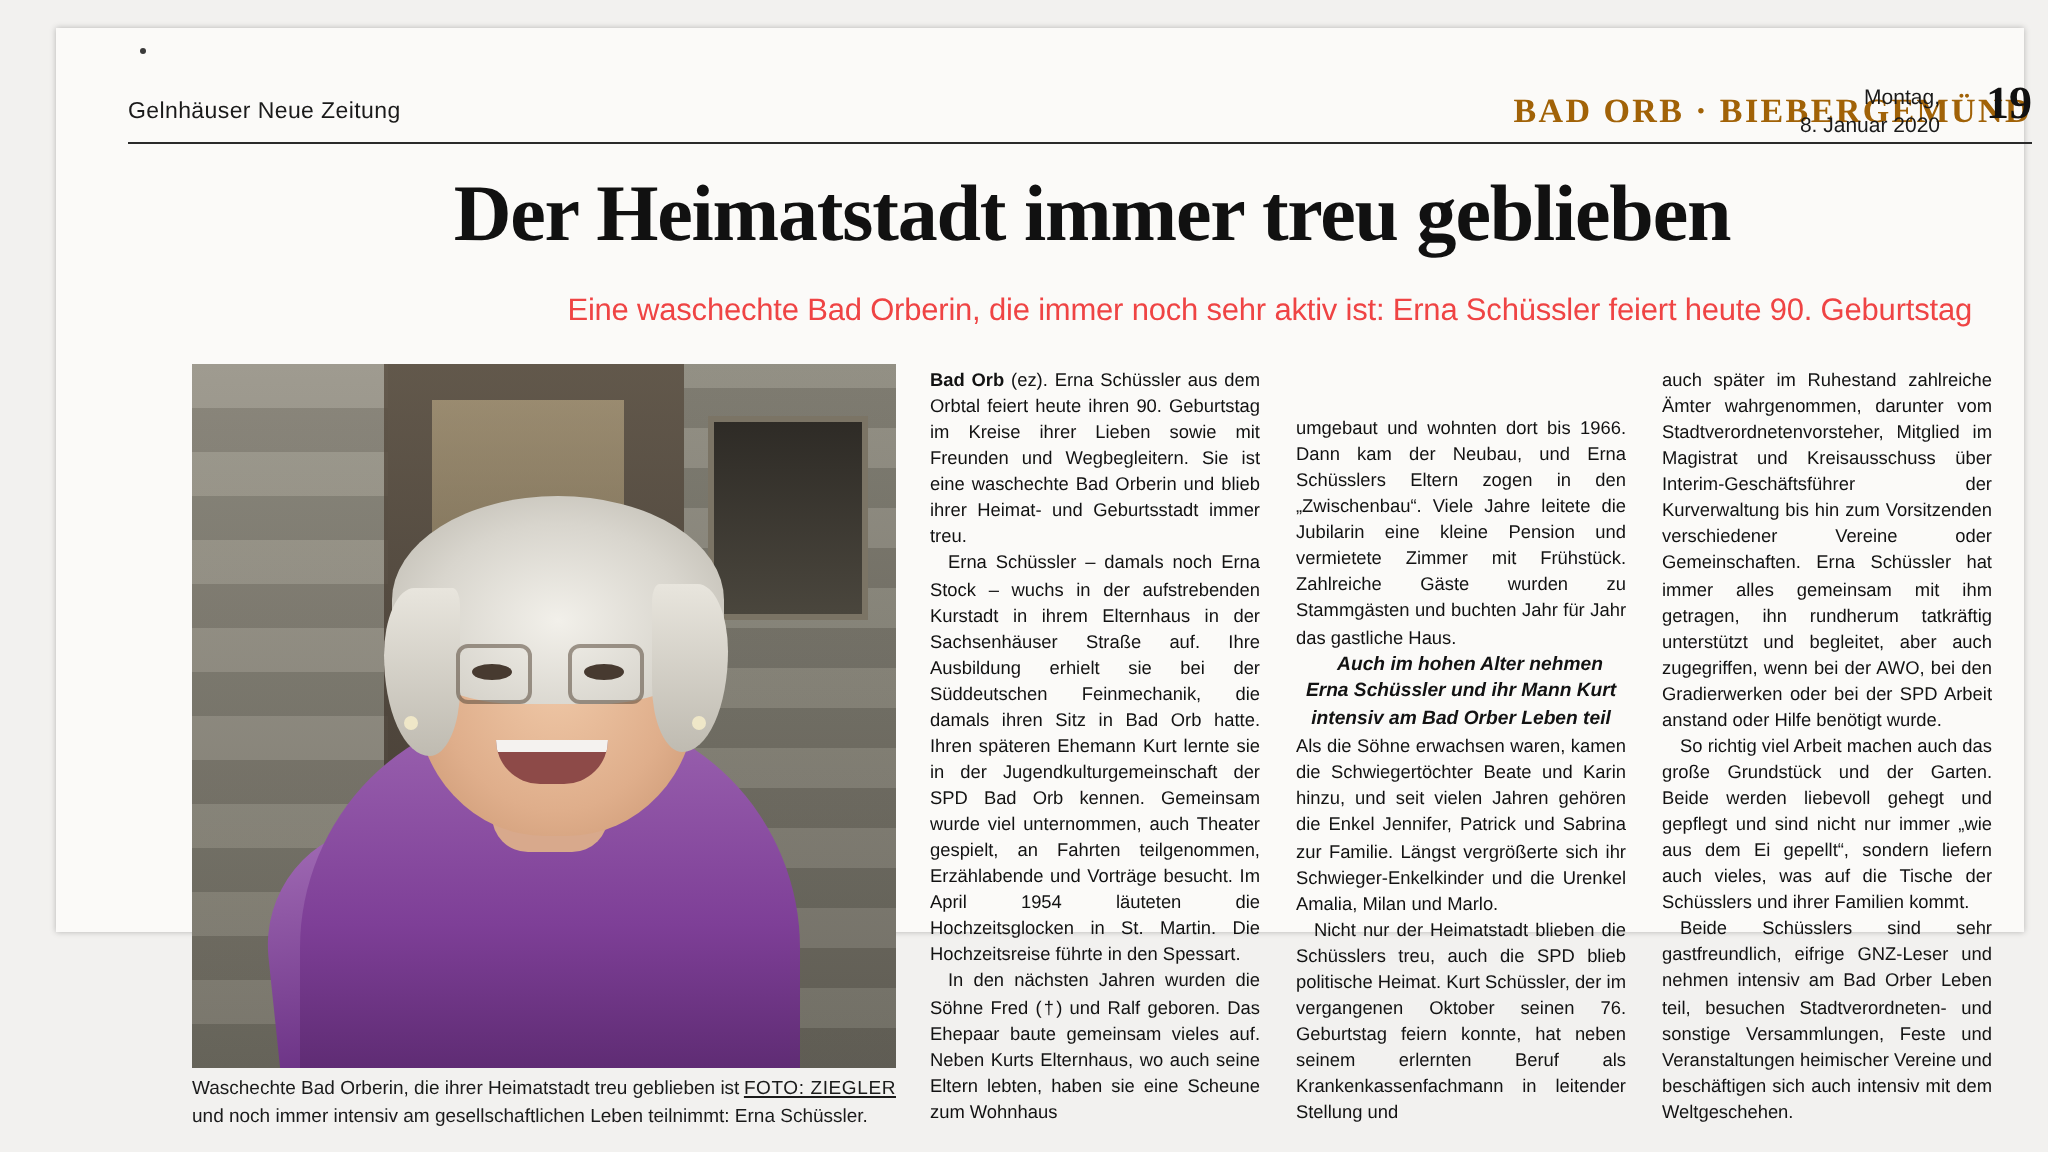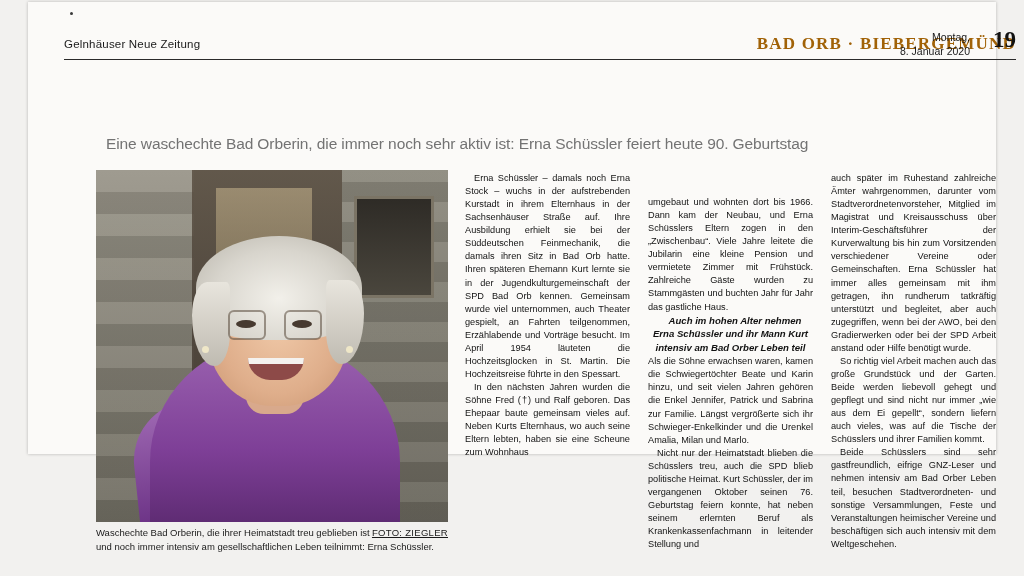--- a/index.html
+++ b/index.html
@@ -16,25 +16,26 @@
   .page {
     position: absolute;
     left: 0; top: 0;
     width: 1024px;
     height: 576px;
     background: #f2f1ef;
   }
   .paper {
     position: absolute;
     left: 28px;
-    top: 2px;
+    top: 14px;
     width: 968px;
     height: 452px;
     background: #fbfaf8;
     box-shadow: 0 0 3px rgba(0,0,0,0.25);
+    padding-left: 16px;
   }
   .corner-dot {
     position: absolute;
     left: 42px;
     top: 10px;
     width: 3px; height: 3px;
     background: #3a3a3a;
     border-radius: 50%;
   }
 
@@ -106,23 +107,23 @@
     font-size: 40px;
     line-height: 1.05;
     letter-spacing: -0.6px;
     color: #111;
   }
   .subhead {
     position: absolute;
     left: 78px;
     top: 133px;
     width: 880px;
-    text-align: left;
+    text-align: right;
     font-size: 15.5px;
-    color: #737373;
+    color: #ef4444;
     letter-spacing: -0.1px;
   }
 
   
   .photo-wrap {
     position: absolute;
     left: 68px;
     top: 168px;
     width: 352px;
     height: 352px;
@@ -303,20 +304,21 @@
       <div class="paper-name">Gelnhäuser Neue Zeitung</div>
       <div class="section">BAD ORB · BIEBERGEMÜND</div>
       <div class="dateblock">
         <div>Montag,</div>
         <div>8. Januar 2020</div>
       </div>
       <div class="pagenum">19</div>
     </div>
     <div class="rule"></div>
 
+    <div class="headline">Der Heimatstadt immer treu geblieben</div>
     <div class="subhead">Eine waschechte Bad Orberin, die immer noch sehr aktiv ist: Erna Schüssler feiert heute 90. Geburtstag</div>
 
     <div class="photo-wrap">
       <div class="photo">
         <div class="ph-wall"></div>
         <div class="ph-left-stone"></div>
         <div class="ph-door"></div>
         <div class="ph-doorlight"></div>
         <div class="ph-right-stone"></div>
         <div class="ph-window"></div>
@@ -336,20 +338,21 @@
         <div class="ph-earring r"></div>
       </div>
     </div>
 
     <div class="caption-box">
       <span class="credit">FOTO: ZIEGLER</span>
       <span>Waschechte Bad Orberin, die ihrer Heimatstadt treu geblieben ist und noch immer intensiv am gesellschaftlichen Leben teilnimmt: Erna Schüssler.</span>
     </div>
 
     <div class="col col-1">
+      <p class="first"><span class="lead">Bad Orb</span><span> (ez). Erna Schüssler aus dem Orbtal feiert heute ihren 90. Geburtstag im Kreise ihrer Lieben sowie mit Freunden und Wegbegleitern. Sie ist eine waschechte Bad Orberin und blieb ihrer Heimat- und Geburtsstadt immer treu.</span></p>
       <p>Erna Schüssler – damals noch Erna Stock – wuchs in der aufstrebenden Kurstadt in ihrem Elternhaus in der Sachsenhäuser Straße auf. Ihre Ausbildung erhielt sie bei der Süddeutschen Feinmechanik, die damals ihren Sitz in Bad Orb hatte. Ihren späteren Ehemann Kurt lernte sie in der Jugendkulturgemeinschaft der SPD Bad Orb kennen. Gemeinsam wurde viel unternommen, auch Theater gespielt, an Fahrten teilgenommen, Erzählabende und Vorträge besucht. Im April 1954 läuteten die Hochzeitsglocken in St. Martin. Die Hochzeitsreise führte in den Spessart.</p>
       <p>In den nächsten Jahren wurden die Söhne Fred (†) und Ralf geboren. Das Ehepaar baute gemeinsam vieles auf. Neben Kurts Elternhaus, wo auch seine Eltern lebten, haben sie eine Scheune zum Wohnhaus</p>
     </div>
 
     <div class="col col-2">
       <p class="first">umgebaut und wohnten dort bis 1966. Dann kam der Neubau, und Erna Schüsslers Eltern zogen in den „Zwischenbau“. Viele Jahre leitete die Jubilarin eine kleine Pension und vermietete Zimmer mit Frühstück. Zahlreiche Gäste wurden zu Stammgästen und buchten Jahr für Jahr das gastliche Haus.</p>
       <p class="crosshead">Auch im hohen Alter nehmen Erna Schüssler und ihr Mann Kurt intensiv am Bad Orber Leben teil</p>
       <p class="first">Als die Söhne erwachsen waren, kamen die Schwiegertöchter Beate und Karin hinzu, und seit vielen Jahren gehören die Enkel Jennifer, Patrick und Sabrina zur Familie. Längst vergrößerte sich ihr Schwieger-Enkelkinder und die Urenkel Amalia, Milan und Marlo.</p>
       <p>Nicht nur der Heimatstadt blieben die Schüsslers treu, auch die SPD blieb politische Heimat. Kurt Schüssler, der im vergangenen Oktober seinen 76. Geburtstag feiern konnte, hat neben seinem erlernten Beruf als Krankenkassenfachmann in leitender Stellung und</p>
     </div>

